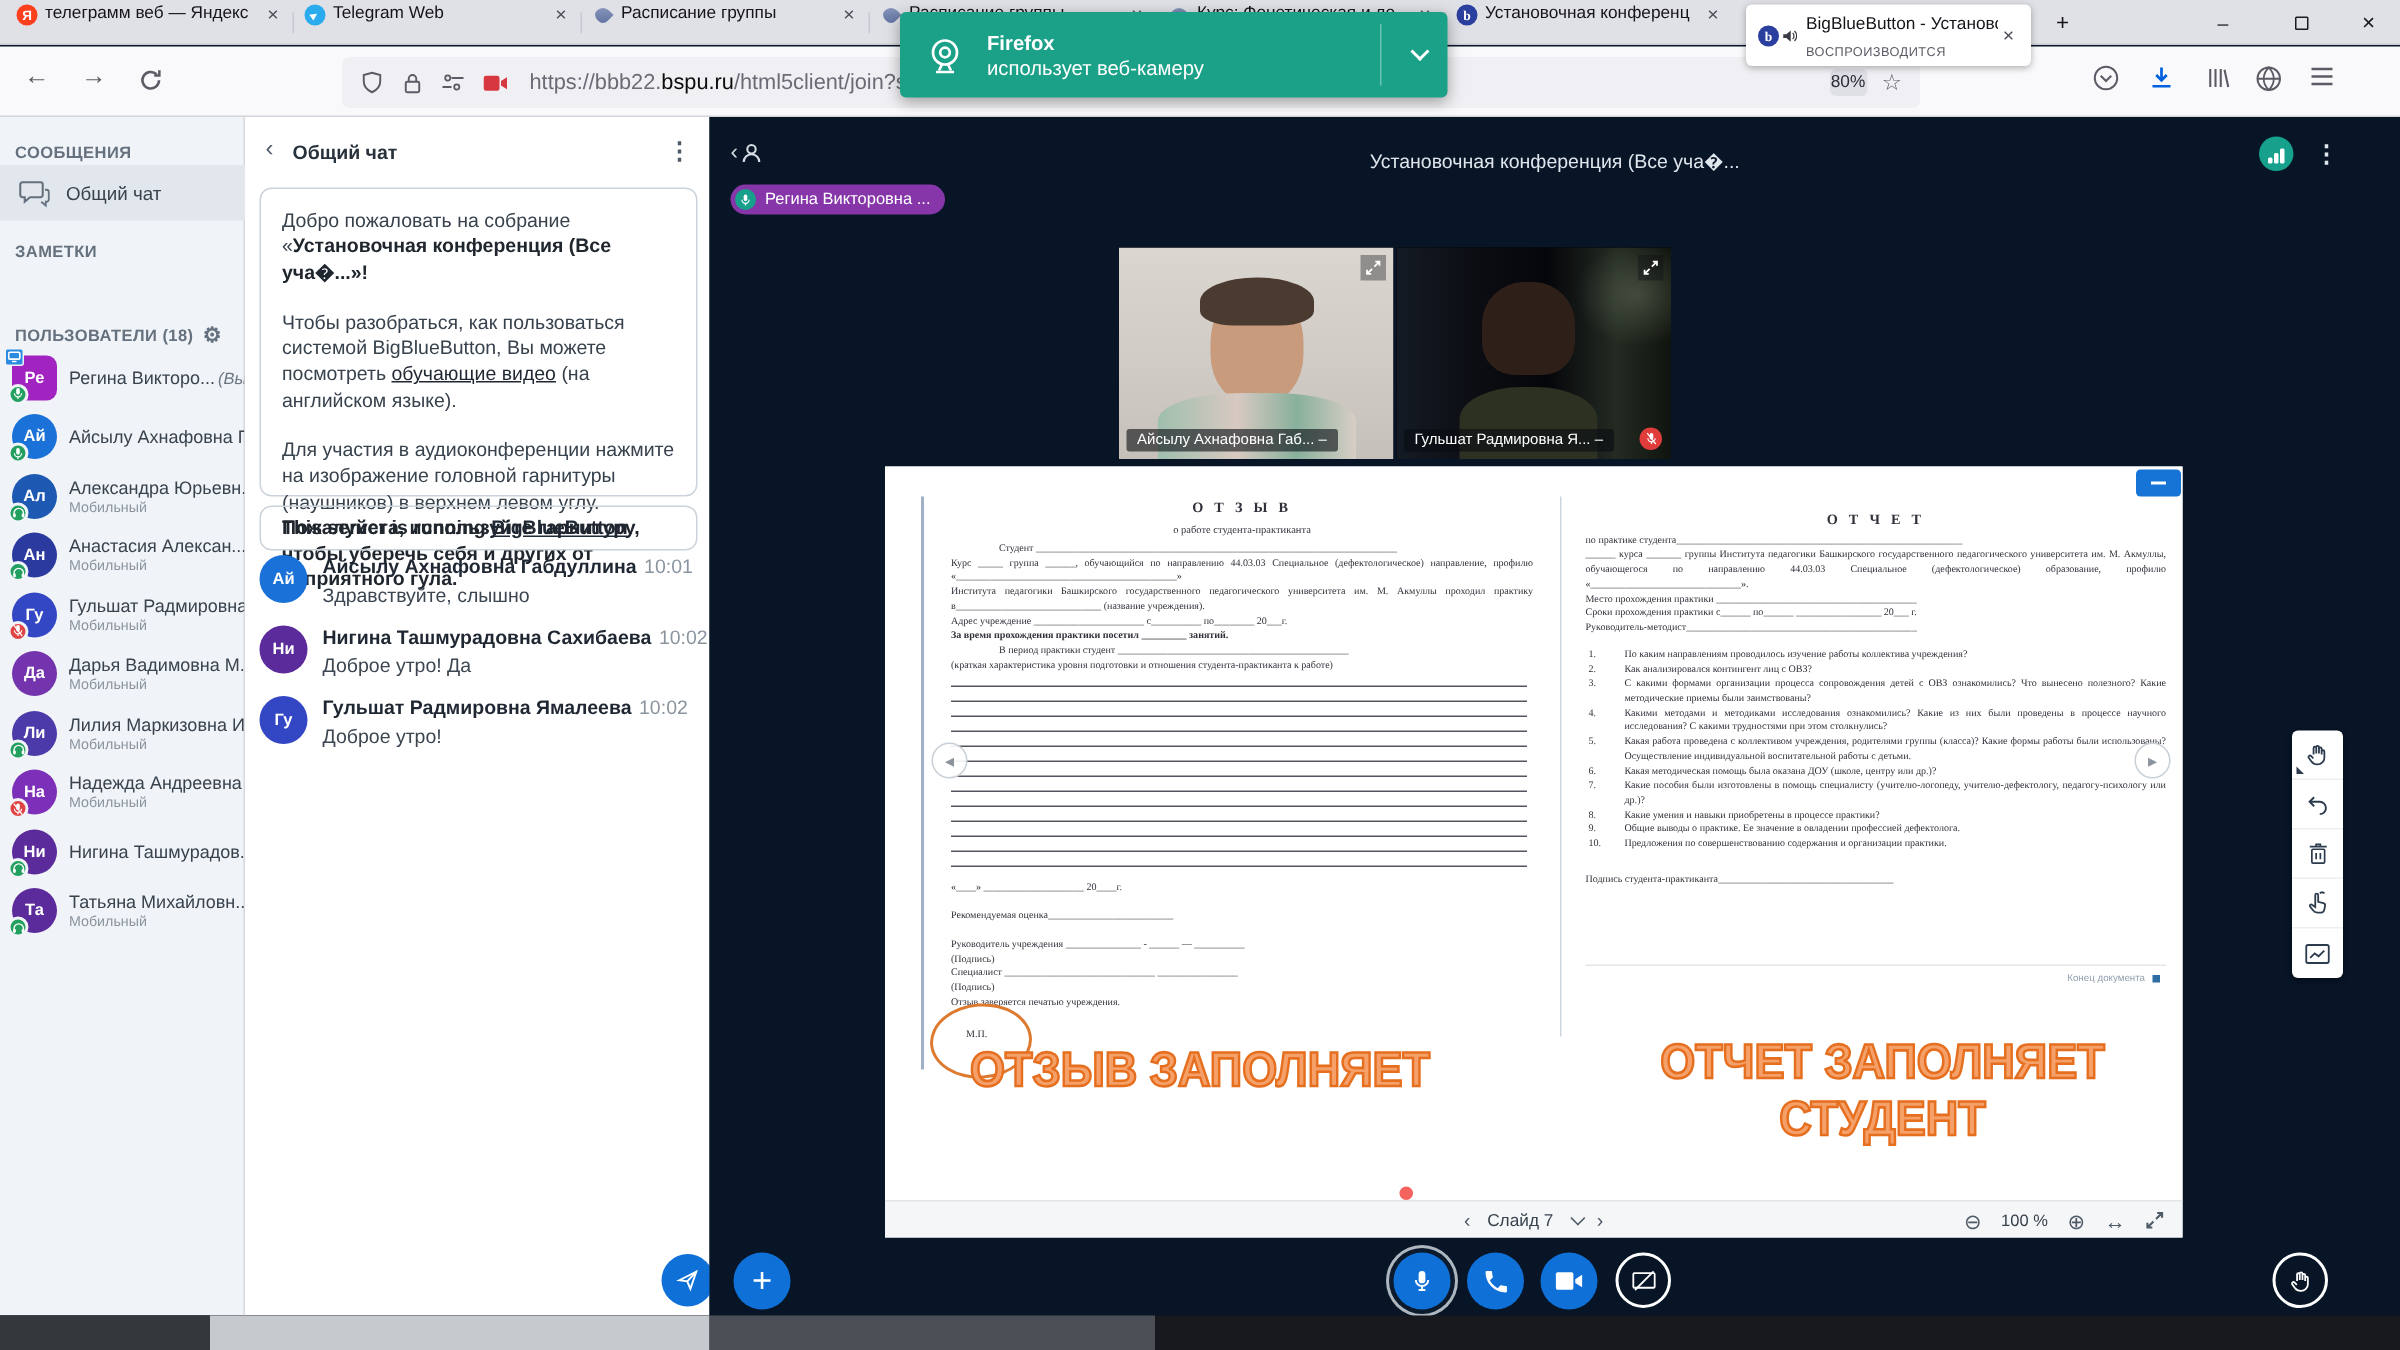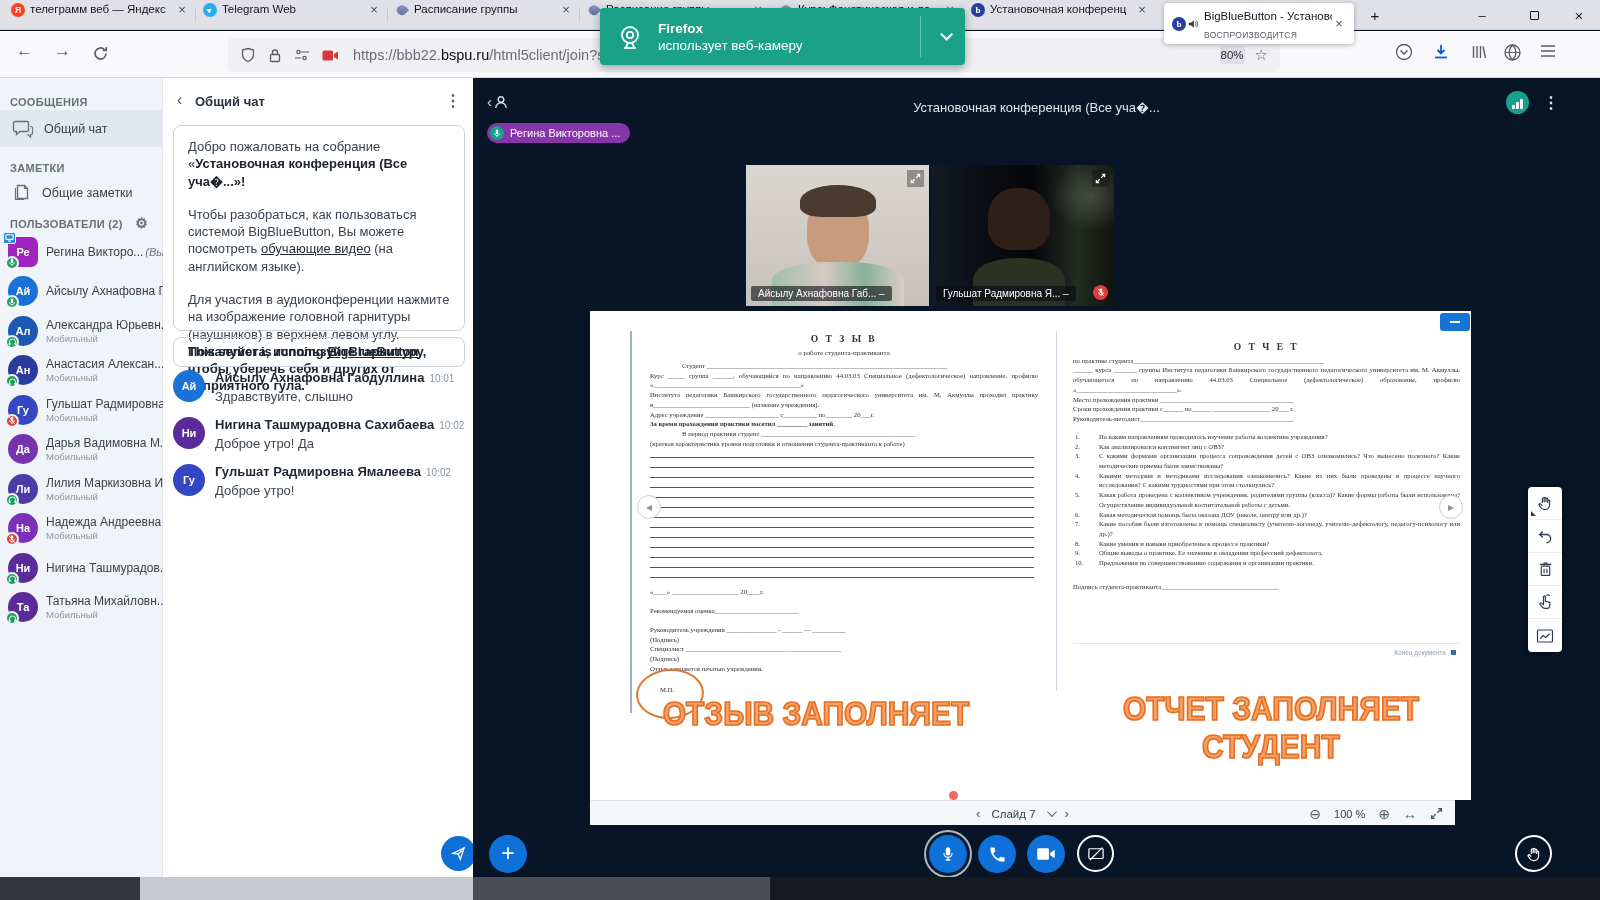--- a/index.html
+++ b/index.html
@@ -85,21 +85,21 @@
   .welcome-box p { margin-bottom:16px; }
   .welcome-box b { color:#20262e; }
   .wlink { text-decoration:underline; color:#1f2733; font-weight:normal; }
   .server-box { position:absolute; left:10px; top:259px; width:292px; height:30px; border:1px solid #ccd3da; border-radius:8px; padding:6px 14px; font-size:13px; color:#20262e; font-weight:bold; }
   .server-box .wlink { font-weight:bold; }
   .msgs { position:absolute; left:10px; top:292px; width:292px; }
   .msg { display:flex; margin-bottom:13px; }
   .msg .avatar { width:32px; height:32px; }
   .m-col { margin-left:10px; flex:1; }
   .m-head { font-size:13px; font-weight:bold; color:#1f2733; white-space:nowrap; }
-  .m-time { font-size:10px; color:#8b95a0; font-weight:normal; margin-left:5px;text-align:center; }
+  .m-time { font-size:13px; color:#8b95a0; font-weight:normal; margin-left:5px;text-align:center; }
   .m-text { font-size:13px; color:#3c4651; margin-top:4px; }
   .chat-inputrow { position:absolute; left:10px; top:761px; width:300px; height:30px; }
   .chat-input { position:absolute; left:0; top:0; width:260px; height:29px; border:1px solid #98a1aa; border-radius:6px; font-size:12.5px; color:#3c4651; padding:0 10px; font-family:"Liberation Sans",sans-serif; background:#fff; }
   .chat-input::placeholder { color:#8b949d; }
   .send-btn { position:absolute; left:268px; top:-3px; width:35px; height:35px; border-radius:50%; background:#0f70d7; display:flex; align-items:center; justify-content:center; }
 
   
   .main { position:absolute; left:473px; top:0; width:1127px; height:799px; background:#071527; }
   .mtg-title { position:absolute; top:20px; left:0; width:1127px; text-align:center; color:#dfe6ec; font-size:13px; }
   .userlist-toggle { position:absolute; left:14px; top:15px; color:#d6dde3; font-size:15px; display:flex; align-items:center; }
@@ -128,21 +128,21 @@
   .cam-body { position:absolute; bottom:0; left:50%; transform:translateX(-50%); }
   .cam-1 .cam-body { width:130px; height:36px; background:#141009; border-radius:45% 45% 0 0; }
   .cam-2 .cam-body { width:132px; height:44px; background:linear-gradient(90deg,#9fbfae,#d8c9c2 40%,#88b09c 70%,#d8cec6); border-radius:42% 42% 0 0; }
   .cam-3 .cam-body { width:92px; height:48px; background:#2c3122; border-radius:45% 45% 0 0; left:48%; }
   .cam-label { position:absolute; left:5px; bottom:5px; background:rgba(8,12,18,.6); color:#fff; font-size:10px; padding:2px 7px; border-radius:2px; white-space:nowrap; max-width:160px; overflow:hidden; }
   .cam-expand { position:absolute; top:5px; right:5px; width:17px; height:17px; background:rgba(8,12,18,.35); display:flex; align-items:center; justify-content:center; }
   .cam-muted { position:absolute; right:6px; bottom:6px; width:15px; height:15px; border-radius:50%; background:#e03c3c; display:flex; align-items:center; justify-content:center; }
 
   
   .pres { position:absolute; left:117px; top:233px; width:865px; height:514px; background:#fff; }
-  .slide { position:absolute; left:16px; top:0; width:865px; height:489px; background:#fff; overflow:hidden; }
+  .slide { position:absolute; left:0; top:0; width:865px; height:489px; background:#fff; overflow:hidden; }
   .min-btn { position:absolute; left:834px; top:2px; width:30px; height:18px; background:#1574d6; border-radius:3px; display:flex; align-items:center; justify-content:center; }
   .min-btn i { display:block; width:10px; height:2px; background:#fff; }
   .page { position:absolute; top:20px; font-family:"Liberation Serif", serif; font-size:6.7px; line-height:1.45; color:#30303a; }
   .page-l { left:24px; width:416px; height:382px; border-left:2px solid #9fb0c8; padding:2px 8px 0 18px; }
   .page-r { left:450px; width:410px; height:360px; border-left:1px solid #cdd5de; padding:10px 6px 0 16px; }
   .dline { min-height:9.5px; }
   .dline.t-title { text-align:center; font-weight:bold; font-size:9.5px; letter-spacing:2.5px; margin-bottom:1px; }
   .dline.t-sub { text-align:center; font-size:7px; margin-bottom:3px; }
   .dline.ind { text-indent:32px; }
   .dline.just { text-align:justify; }
@@ -346,31 +346,21 @@
       <div class="side-row sel" style="top:32px;">
         <span class="s-ico">
           <svg width="22" height="20" viewBox="0 0 22 20">
               <path d="M3 2.5h12a1.5 1.5 0 0 1 1.5 1.5v7a1.5 1.5 0 0 1-1.5 1.5H8l-3.5 3v-3H3A1.5 1.5 0 0 1 1.5 11V4A1.5 1.5 0 0 1 3 2.5z" fill="none" stroke="#65717e" stroke-width="1.4"></path>
               <path d="M18 7.5h1a1.5 1.5 0 0 1 1.5 1.5v5a1.5 1.5 0 0 1-1.5 1.5h-.5v2.5l-3-2.5" fill="none" stroke="#65717e" stroke-width="1.2"></path>
             </svg>
         </span>
         <span class="s-label">Общий чат</span>
       </div>
       <div class="sec-h" style="top:84px;">ЗАМЕТКИ</div>
-      <div class="side-row" style="top:96px;">
-        <span class="s-ico">
-          <svg width="20" height="22" viewBox="0 0 20 22">
-              <path d="M5.5 3.5h7l3 3v10h-10z" fill="none" stroke="#65717e" stroke-width="1.4"></path>
-              <path d="M12.5 3.5v3h3" fill="none" stroke="#65717e" stroke-width="1.2"></path>
-              <path d="M3.5 6v11.5H12" fill="none" stroke="#65717e" stroke-width="1.2"></path>
-            </svg>
-        </span>
-        <span class="s-label">Общие заметки</span>
-      </div>
-      <div class="sec-h" style="top:140px; width:150px;"><span>ПОЛЬЗОВАТЕЛИ (2)</span><span class="gear">⚙</span></div>
+      <div class="sec-h" style="top:140px; width:150px;"><span>ПОЛЬЗОВАТЕЛИ (18)</span><span class="gear">⚙</span></div>
 
       <div class="userlist">
 
           <div class="user-row">
             <span class="avatar square" style="background: rgb(162, 36, 192);">
               <span>Ре</span>
               <span class="desktop-badge">
                 <svg width="9" height="8" viewBox="0 0 9 8">
                   <rect x="0.8" y="0.8" width="7.4" height="4.6" rx="0.8" fill="none" stroke="#fff" stroke-width="1.1"></rect>
                   <path d="M3 7h3" stroke="#fff" stroke-width="1.1"></path>

